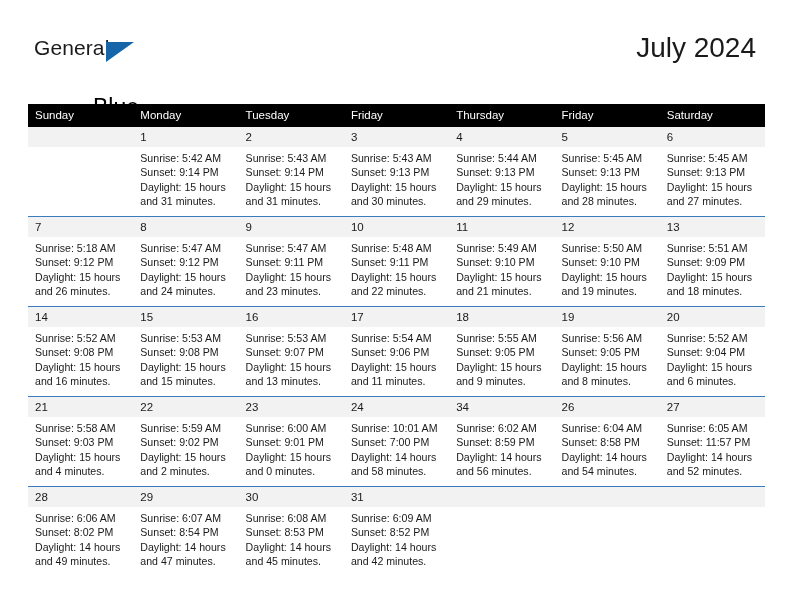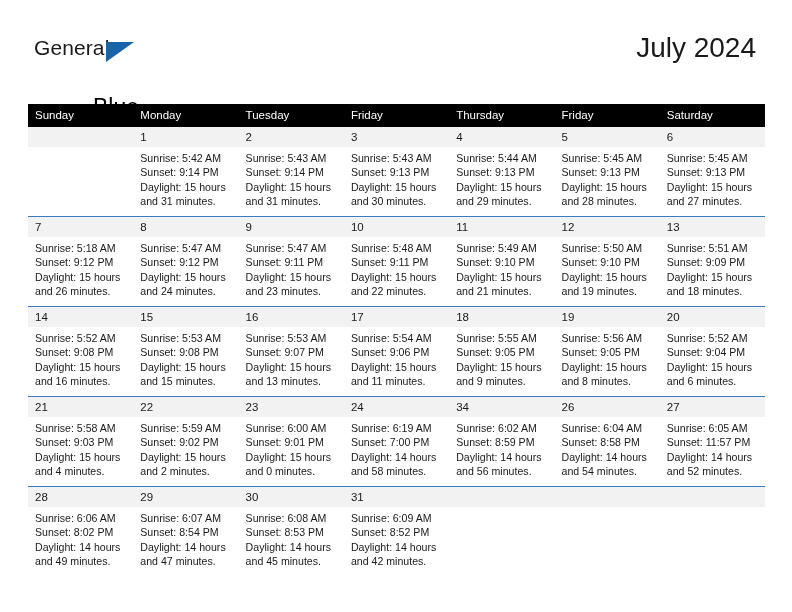--- a/index.html
+++ b/index.html
@@ -460,21 +460,21 @@
                   <div>Sunset: 9:01 PM</div>
                   <div>Daylight: 15 hours</div>
                   <div>and 0 minutes.</div>
                 </div>
               </div>
             </td>
             <td>
               <div class="cell-inner">
                 <div class="daynum">24</div>
                 <div class="cell-body">
-                  <div>Sunrise: 6:19 AM</div>
+                  <div>Sunrise: 10:01 AM</div>
                   <div>Sunset: 7:00 PM</div>
                   <div>Daylight: 14 hours</div>
                   <div>and 58 minutes.</div>
                 </div>
               </div>
             </td>
             <td>
               <div class="cell-inner">
                 <div class="daynum">34</div>
                 <div class="cell-body">

